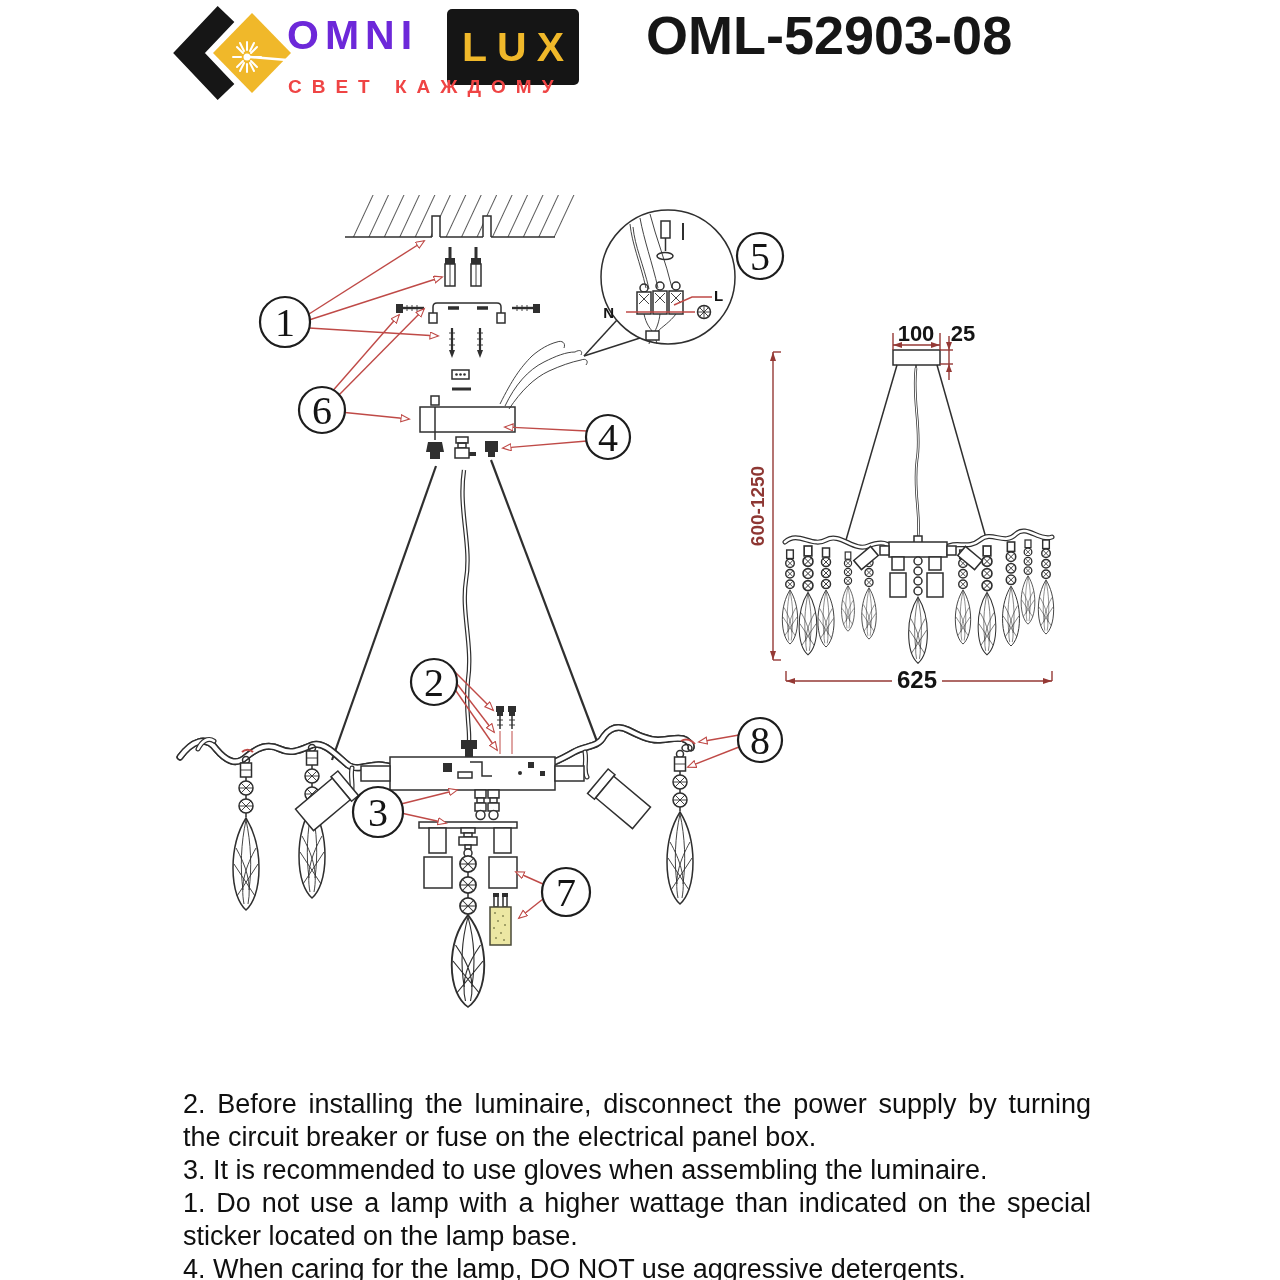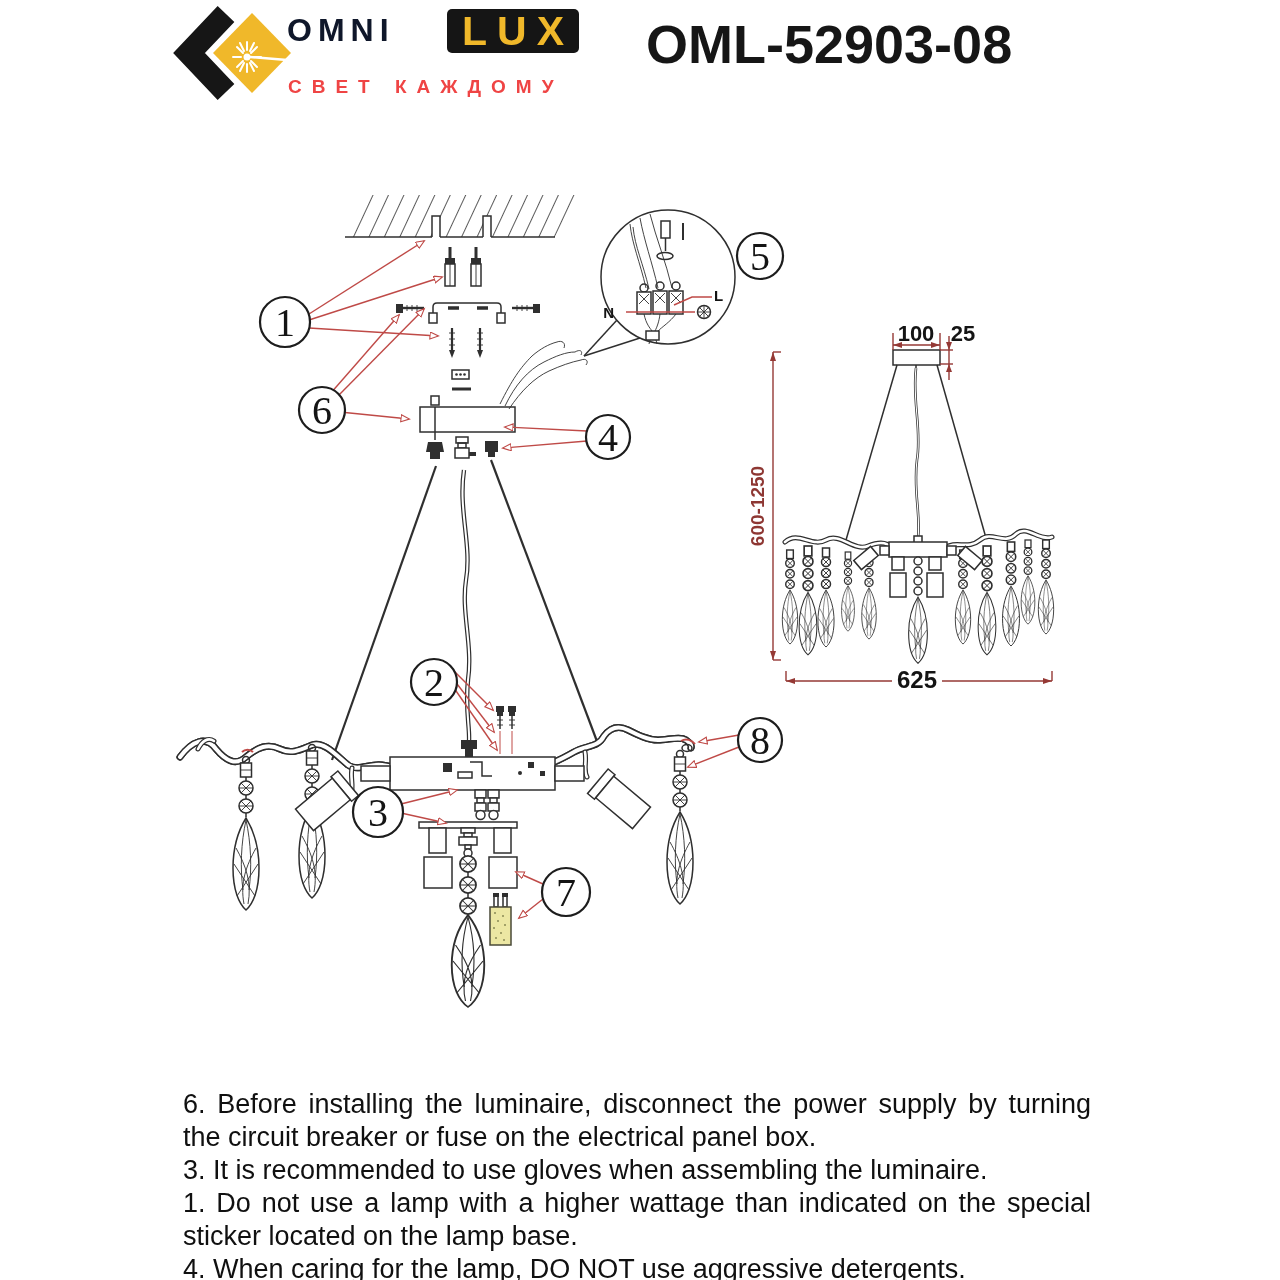--- a/index.html
+++ b/index.html
@@ -1,24 +1,24 @@
 <!DOCTYPE html>
 <html><head>
 <meta charset="utf-8">
 <style>
   html,body{margin:0;padding:0;background:#fff;}
   #page{position:relative;width:1280px;height:1280px;background:#ffffff;outline:1px solid #e0e0e0;overflow:hidden;
         font-family:"Liberation Sans",sans-serif;}
   
-  #brand-omni{position:absolute;left:287px;top:12px;font-size:32px;font-weight:800;letter-spacing:6px;color:#0f172a;}
-  #brand-lux-box{position:absolute;left:447px;top:9px;width:132px;height:44px;background:#151515;border-radius:5px;
+  #brand-omni{position:absolute;left:287px;top:12px;font-size:41px;font-weight:800;letter-spacing:6px;color:#6d28d9;}
+  #brand-lux-box{position:absolute;left:447px;top:9px;width:132px;height:76px;background:#151515;border-radius:5px;
         display:flex;align-items:center;justify-content:center;}
   #brand-lux-box span{font-size:41px;font-weight:800;letter-spacing:10px;color:#F0B82A;padding-left:10px;}
   #brand-tagline{position:absolute;left:288px;top:76px;font-size:19px;font-weight:600;letter-spacing:10px;color:#ef4444;}
-  #model-number{position:absolute;left:646px;top:13px;font-size:54px;font-weight:700;color:#161616;letter-spacing:0px;}
+  #model-number{position:absolute;left:646px;top:4px;font-size:54px;font-weight:700;color:#161616;letter-spacing:0px;}
   
   #diag{position:absolute;left:0;top:110px;width:1280px;height:970px;}
   .ln{fill:none;stroke:#2F2F2F;stroke-width:1.5;}
   .lnf{fill:#fff;stroke:#2F2F2F;stroke-width:1.5;}
   .thin{fill:none;stroke:#2F2F2F;stroke-width:0.9;}
   .blk{fill:#2F2F2F;stroke:none;}
   .tube{fill:none;stroke:#2F2F2F;stroke-width:7;stroke-linecap:round;}
   .tubew{fill:none;stroke:#fff;stroke-width:4;stroke-linecap:round;}
   .tube2{fill:none;stroke:#2F2F2F;stroke-width:5;stroke-linecap:round;}
   .tube2w{fill:none;stroke:#fff;stroke-width:2.6;stroke-linecap:round;}
@@ -470,19 +470,19 @@
         <line x1="1052" y1="681" x2="1052" y2="671" class="dim"></line>
         <polygon points="786,681 795,678 795,684" class="dimf"></polygon>
         <polygon points="1052,681 1043,678 1043,684" class="dimf"></polygon>
         <rect x="892" y="667" width="50" height="24" fill="#fff"></rect>
         <text x="917" y="688" class="dimt2">625</text>
       </g>
     </g>
   </svg>
 
   <div id="instructions">
-    <p>6. Before installing the luminaire, disconnect the power supply by turning the circuit breaker or fuse on the electrical panel box.</p>
+    <p>2. Before installing the luminaire, disconnect the power supply by turning the circuit breaker or fuse on the electrical panel box.</p>
     <p>3. It is recommended to use gloves when assembling the luminaire.</p>
     <p>1. Do not use a lamp with a higher wattage than indicated on the special sticker located on the lamp base.</p>
     <p>4. When caring for the lamp, DO NOT use aggressive detergents.</p>
   </div>
 
 </div>
 
 </body></html>

